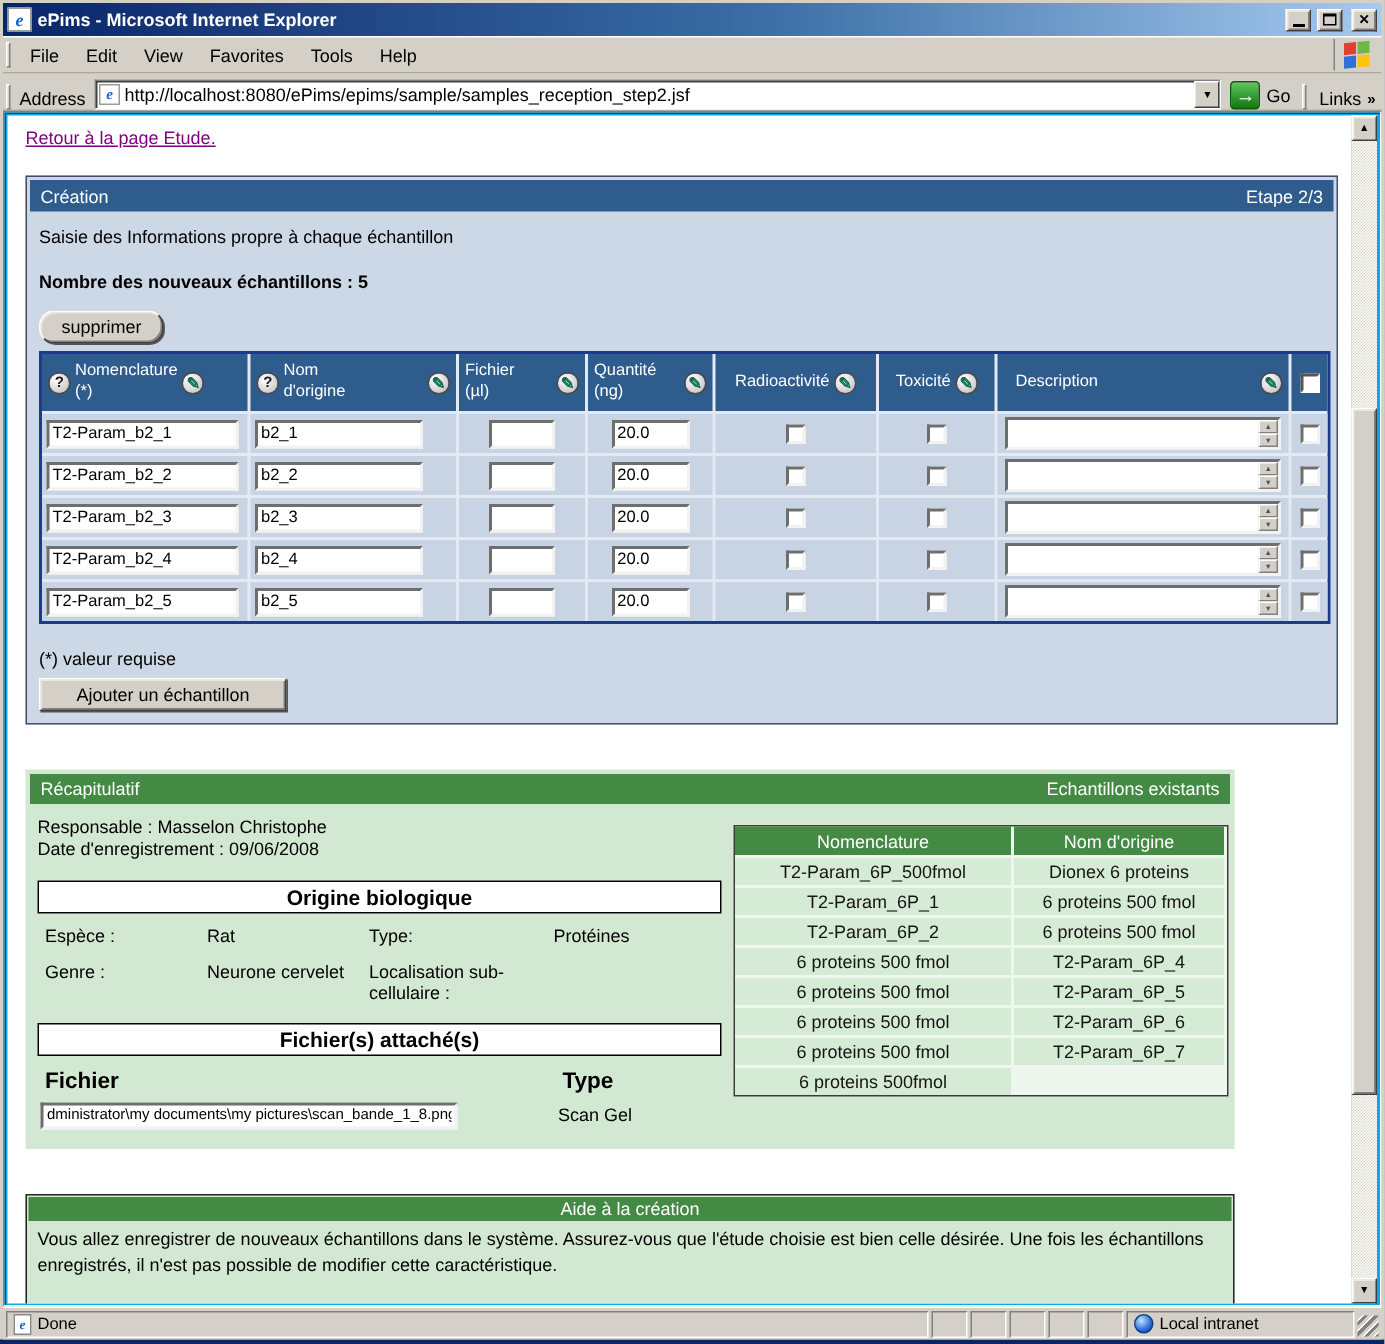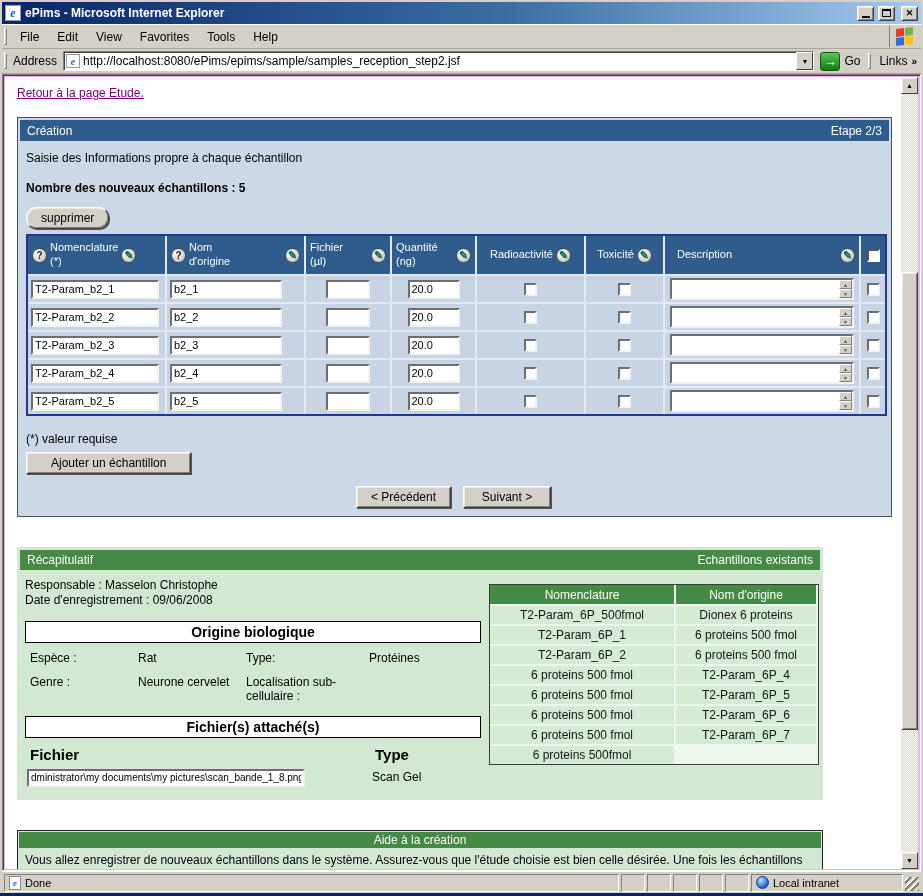--- a/index.html
+++ b/index.html
@@ -50,21 +50,21 @@
     width:30px; height:21px; margin-right:2px;
     border-left:1px solid #808080; background:#d4d0c8;
     display:flex; align-items:center; justify-content:center;
   }
   .win-logo .flag { display:grid; grid-template-columns:8px 8px; grid-template-rows:8px 8px; gap:1px; transform:skewY(-6deg); }
   .win-logo .flag i:nth-child(1){background:#e33e30;} .win-logo .flag i:nth-child(2){background:#71b747;}
   .win-logo .flag i:nth-child(3){background:#2f6fd6;} .win-logo .flag i:nth-child(4){background:#ffc20e;}
   
   .addressbar {
     position:absolute; top:49px; left:2px; right:2px; height:25px;
-    background:#d4d0c8; display:flex; align-items:center;
+    background:#d4d0c8; display:flex; align-items:flex-end;
     border-bottom:1px solid #aca899; padding-right:4px;
   }
   .addr-label { font-size:12px; margin:0 6px 0 2px; color:#000; }
   .addr-field {
     flex:1; height:20px; background:#fff; display:flex; align-items:center;
     border:1px solid; border-color:#808080 #fff #fff #808080;
     box-shadow:inset 1px 1px 0 #404040;
     padding-left:2px;
   }
   .addr-field .page-icon {
@@ -88,21 +88,21 @@
     border:1px solid #0a5c0a; color:#fff; font-weight:bold;
     display:flex; align-items:center; justify-content:center; font-size:13px;
   }
   .go-text { font-size:12px; }
   .links-area { display:flex; align-items:center; gap:4px; padding-left:4px; }
   .links-text { font-size:12px; }
   .chevrons { font-size:10px; font-weight:bold; }
   
   .viewport {
     position:absolute; top:74px; left:2px; right:2px; bottom:25px;
-    background:#f0abfc;
+    background:#0ea5e9;
     border:1px solid; border-color:#808080 #fff #fff #808080;
     box-shadow:inset 1px 1px 0 #404040;
   }
   .content {
     position:absolute; left:2px; right:19px; top:2px; bottom:1px;
     overflow:hidden; background:#fff; padding:6px 6px 0 12px;
   }
   a.back-link { color:#800080; font-size:12px; text-decoration:underline; }
   
   .panel-blue {
@@ -526,24 +526,20 @@
                   </div>
                 </div>
               </div>
             <div class="cell">
                 <span class="cb"></span>
               </div>
           </div>
 
           <div class="req-note">(*) valeur requise</div>
           <button class="btn3d btn-add">Ajouter un échantillon</button>
-          <div class="nav-btns">
-            <button class="btn3d">&lt; Précédent</button>
-            <button class="btn3d">Suivant &gt;</button>
-          </div>
         </div>
       </div>
 
       
       <div class="panel-green">
         <div class="green-header">
           <span>Récapitulatif</span>
           <span>Echantillons existants</span>
         </div>
         <div class="recap-body">

